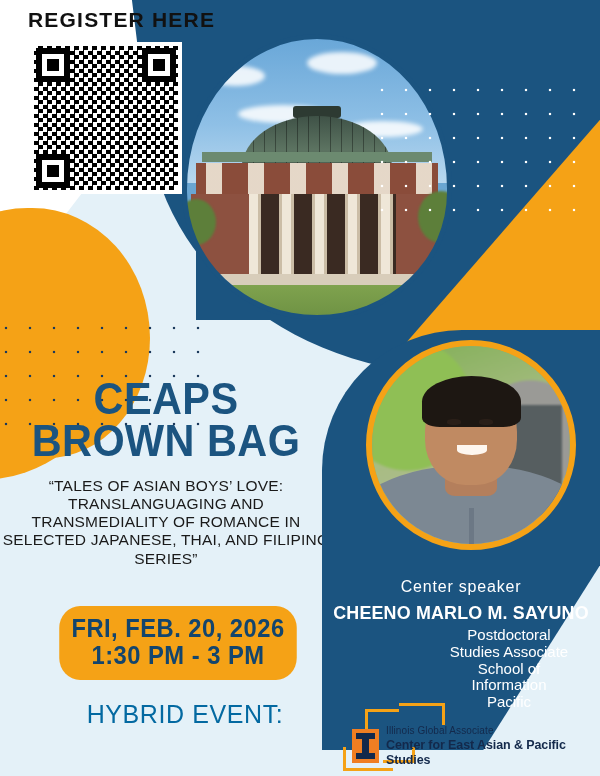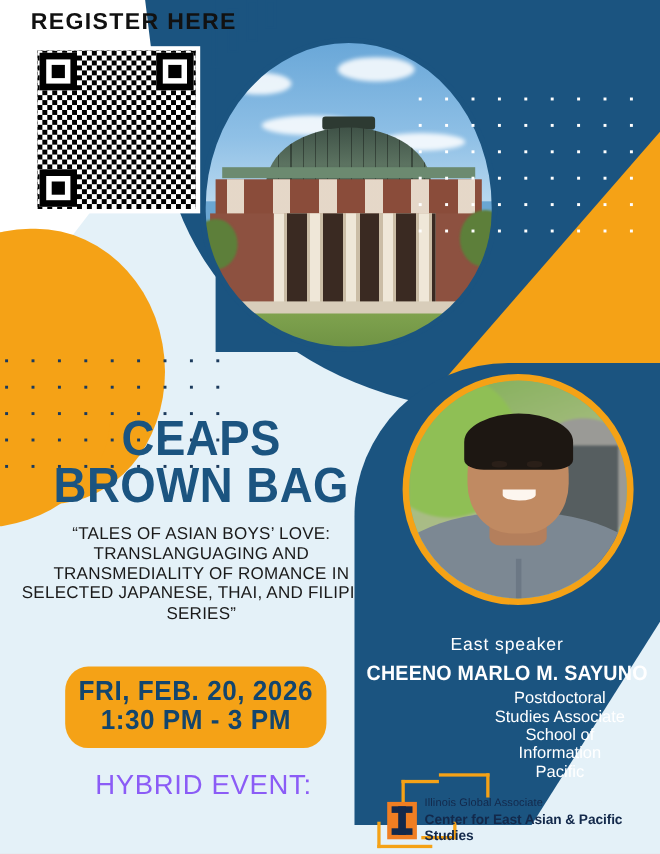--- a/index.html
+++ b/index.html
@@ -228,21 +228,21 @@
     left: 28px; top: 8px;
     font-size: 21px;
     font-weight: 800;
     letter-spacing: 1.2px;
     color: #111111;
   }
 
   
   .title-block {
     position: absolute;
-    left: 18px; top: 378px;
+    left: 1px; top: 378px;
     width: 330px;
     text-align: center;
   }
   .title-main {
     color: #1b5480;
     font-size: 45px;
     line-height: 0.94;
     font-weight: 800;
     letter-spacing: 0.5px;
     font-stretch: condensed;
@@ -272,21 +272,21 @@
     line-height: 1.08;
     letter-spacing: 0.5px;
     transform: scaleX(0.95);
   }
 
   .hybrid {
     position: absolute;
     left: 20px; top: 700px;
     width: 330px;
     text-align: center;
-    color: #8b5cf6;
+    color: #0369a1;
     font-size: 25px;
     line-height: 1.15;
     font-weight: 300;
     letter-spacing: 0.6px;
   }
 
   
   .speaker-panel {
     position: absolute;
     left: 322px; top: 330px;
@@ -549,21 +549,21 @@
     <div class="sp-body"></div>
     <div class="sp-neck"></div>
     <div class="sp-head"></div>
     <div class="sp-hair"></div>
     <div class="sp-eye l"></div>
     <div class="sp-eye r"></div>
     <div class="sp-smile"></div>
     <div class="sp-placket"></div>
   </div>
 
-  <div class="guest-label">East speaker</div>
+  <div class="guest-label">Center speaker</div>
   <div class="speaker-name">CHEENO MARLO M. SAYUNO</div>
   <div class="speaker-role">
     <div>Postdoctoral</div>
     <div>Studies Associate</div>
     <div>School of</div>
     <div>Information</div>
     <div>Pacific</div>
   </div>
 
   <div class="logo-brackets">

